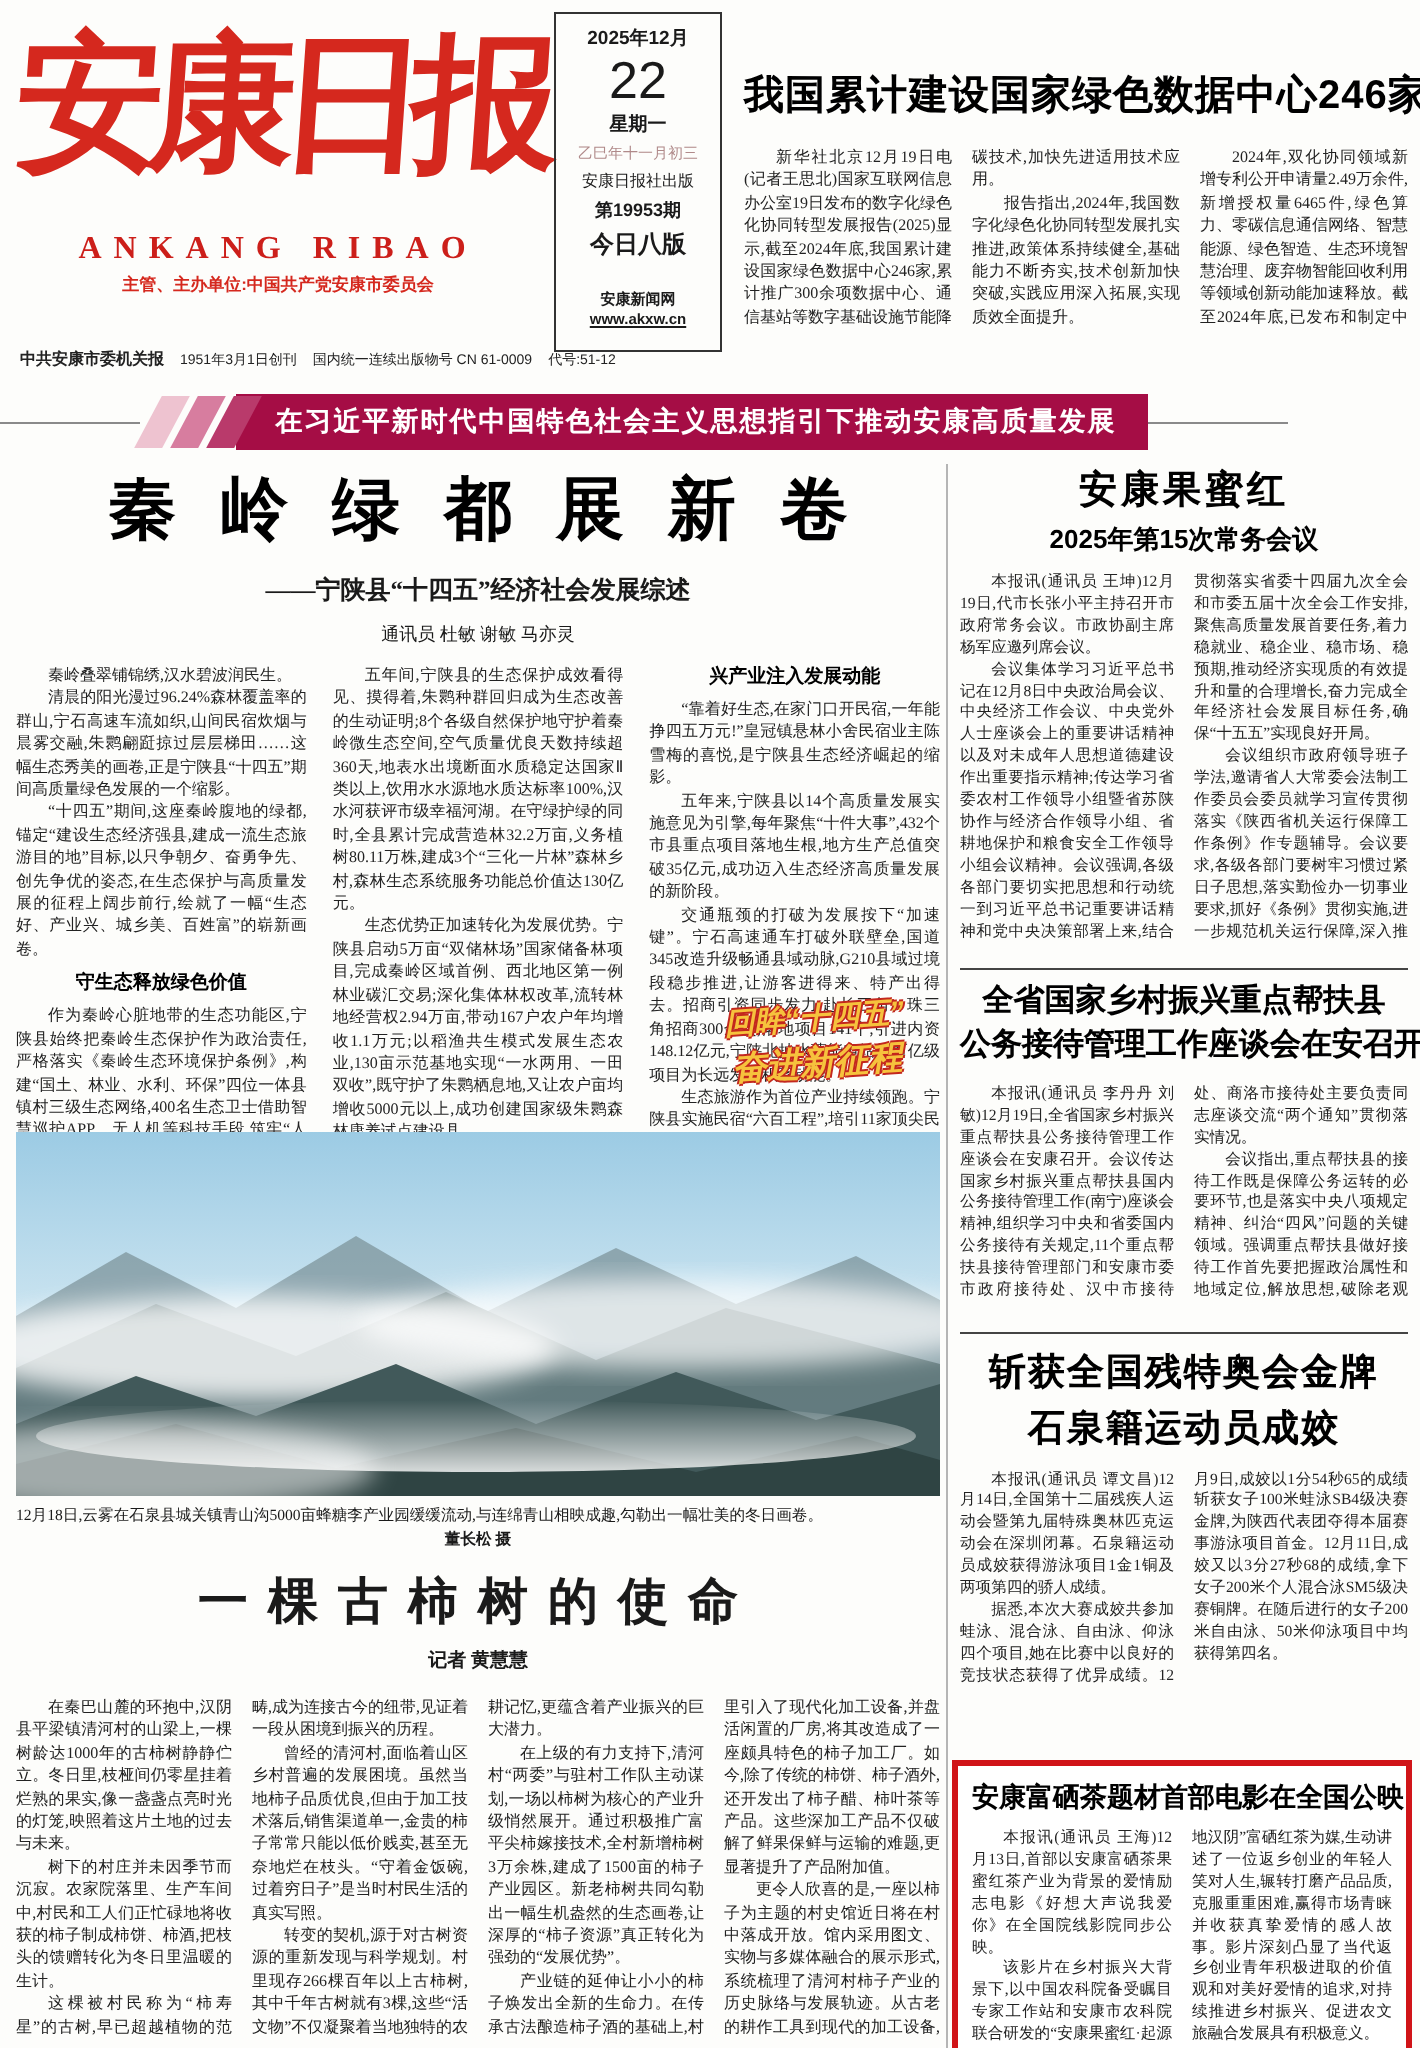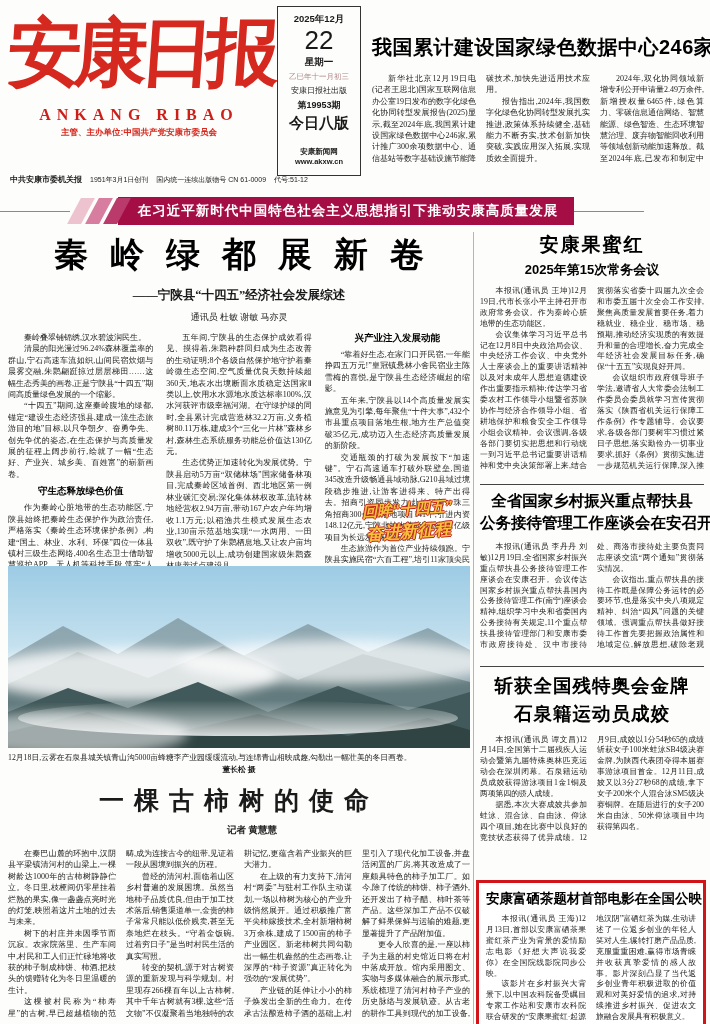--- a/index.html
+++ b/index.html
@@ -11,39 +11,39 @@
   .abs { position:absolute; }
 
   
   .masthead { left:8px; top:4px; width:262px; height:164px; }
   .brand-cn {
     font-size:74px; font-weight:bold; color:#d5281e; letter-spacing:-8px;
     line-height:1.35; text-align:center; transform:skewX(-4deg);
     font-family:"Liberation Serif", serif; white-space:nowrap;
   }
   .brand-en { text-align:center; color:#cc1f1a; font-weight:bold; font-size:16px;
-    letter-spacing:6px; font-family:"Liberation Serif", serif; margin-top:2px; }
+    letter-spacing:6px; font-family:"Liberation Serif", serif; margin-top:12px; }
   .brand-sup { text-align:center; color:#d5281e; font-weight:bold; font-size:8.5px; margin-top:3px;
     font-family:Liberation Sans, sans-serif; }
   .mast-footer { left:10px; top:174px; width:360px; font-size:7px; color:#222;
     display:flex; gap:8px; align-items:baseline; font-family:"Liberation Sans", sans-serif;}
   .mast-footer .organ { font-weight:bold; font-size:8px; }
 
   .date-box { left:277px; top:6px; width:84px; height:170px; border:1px solid #333;
     display:flex; flex-direction:column; align-items:center; padding-top:6px;
     font-family:"Liberation Sans", sans-serif; }
   .date-box .ym   { font-size:9.5px; font-weight:bold; }
   .date-box .day  { font-size:26px; line-height:1.15; font-family:"Liberation Sans", sans-serif; }
   .date-box .wk   { font-size:9.5px; font-weight:bold; margin-bottom:3px; }
   .date-box .lunar{ font-size:7.5px; color:#b08a8a; margin-bottom:3px; }
   .date-box .pub  { font-size:8px; margin-bottom:3px; font-family:"Liberation Serif", serif; }
   .date-box .issue{ font-size:9px; font-weight:bold; margin-bottom:2px; }
-  .date-box .pages{ font-size:15px; font-weight:bold; }
+  .date-box .pages{ font-size:12px; font-weight:bold; }
   .date-box .site { margin-top:14px; font-size:7.5px; font-weight:bold; }
-  .date-box .url  { font-size:7.5px; font-weight:bold; }
+  .date-box .url  { font-size:7.5px; font-weight:bold;text-decoration:underline; }
 
   .top-story { left:372px; top:34px; width:332px; }
   .top-story h1 { font-family:"Liberation Sans", sans-serif; font-size:20px; font-weight:bold;
     white-space:nowrap; letter-spacing:0.5px; color:#000; }
   .top-story .flow { margin-top:12px; height:96px; overflow:hidden;
     column-count:3; column-gap:10px; }
 
   .flow p { font-size:8px; line-height:11.4px; text-align:justify; text-indent:2em; color:#222; }
   .flow h4 { font-family:"Liberation Sans", sans-serif; font-size:9.5px; text-align:center;
     margin:5px 0 4px; color:#000; }
@@ -73,21 +73,21 @@
     text-shadow:-1px 0 #c3271d, 1px 0 #c3271d, 0 -1px #c3271d, 0 1px #c3271d; white-space:nowrap; }
   .stamp .l2 { font-size:17px; color:#f6c23d; margin-top:1px;
     text-shadow:-1px 0 #c3271d, 1px 0 #c3271d, 0 -1px #c3271d, 0 1px #c3271d; white-space:nowrap; }
 
   .photo { left:0; top:334px; width:462px; height:182px; overflow:hidden; }
   .caption { left:0; top:520px; width:462px; font-size:7.8px; line-height:11px; text-align:justify; }
   .caption .attr { text-align:center; font-weight:bold; margin-top:1px; }
 
   .tree-h1 { left:0; top:552px; width:462px; text-align:center; font-weight:bold;
     font-size:25px; letter-spacing:10px; font-family:Liberation Serif, serif; }
-  .tree-by { left:13px; top:592px; width:462px; text-align:center; font-size:9.5px; font-weight:bold; }
+  .tree-by { left:0; top:592px; width:462px; text-align:center; font-size:9.5px; font-weight:bold; }
   .tree-flow { left:0; top:616px; width:462px; height:176px; overflow:hidden;
     column-count:4; column-gap:10px; }
 
   
   .v-divider { left:473px; top:232px; width:1px; height:792px; background:#b5b5b5; }
   .right-region { left:480px; top:232px; width:224px; height:792px; }
   .r-art { position:absolute; left:0; width:224px; }
   .r-h { text-align:center; font-family:"Liberation Sans", sans-serif; font-weight:bold; color:#000; }
   .gov-h1 { font-size:19px; letter-spacing:2px; }
   .gov-h2 { font-size:13px; margin-top:3px; white-space:nowrap; }
@@ -226,21 +226,21 @@
 </div>
 
 <div class="abs v-divider"></div>
 
 <div class="abs right-region">
 
   <div class="r-art" style="top:0; height:248px;">
     <div class="r-h gov-h1">安康果蜜红</div>
     <div class="r-h gov-h2">2025年第15次常务会议</div>
     <div class="r-flow flow" style="height:192px;">
-        <p>本报讯(通讯员 王坤)12月19日,代市长张小平主持召开市政府常务会议。作为秦岭心脏地带的生态功能区。</p>
+        <p>本报讯(通讯员 王坤)12月19日,代市长张小平主持召开市政府常务会议。市政协副主席杨军应邀列席会议。</p>
         <p>会议集体学习习近平总书记在12月8日中央政治局会议、中央经济工作会议、中央党外人士座谈会上的重要讲话精神以及对未成年人思想道德建设作出重要指示精神;传达学习省委农村工作领导小组暨省苏陕协作与经济合作领导小组、省耕地保护和粮食安全工作领导小组会议精神。会议强调,各级各部门要切实把思想和行动统一到习近平总书记重要讲话精神和党中央决策部署上来,结合贯彻落实省委十四届九次全会和市委五届十次全会工作安排,聚焦高质量发展首要任务,着力稳就业、稳企业、稳市场、稳预期,推动经济实现质的有效提升和量的合理增长,奋力完成全年经济社会发展目标任务,确保“十五五”实现良好开局。</p>
         <p>会议组织市政府领导班子学法,邀请省人大常委会法制工作委员会委员就学习宣传贯彻落实《陕西省机关运行保障工作条例》作专题辅导。会议要求,各级各部门要树牢习惯过紧日子思想,落实勤俭办一切事业要求,抓好《条例》贯彻实施,进一步规范机关运行保障,深入推进公务餐、公物仓等改革,切实加强国有资产盘活利用,持续深化机关事务法治化、数字化、标准化融合发展,助力促进节约型机关和效能型政府建设。</p>
       </div>
   </div>
 
   <div class="h-line" style="top:252px;"></div>
 
   <div class="r-art" style="top:258px; height:172px;">
     <div class="r-h meet-h">全省国家乡村振兴重点帮扶县</div>
     <div class="r-h meet-h">公务接待管理工作座谈会在安召开</div>

